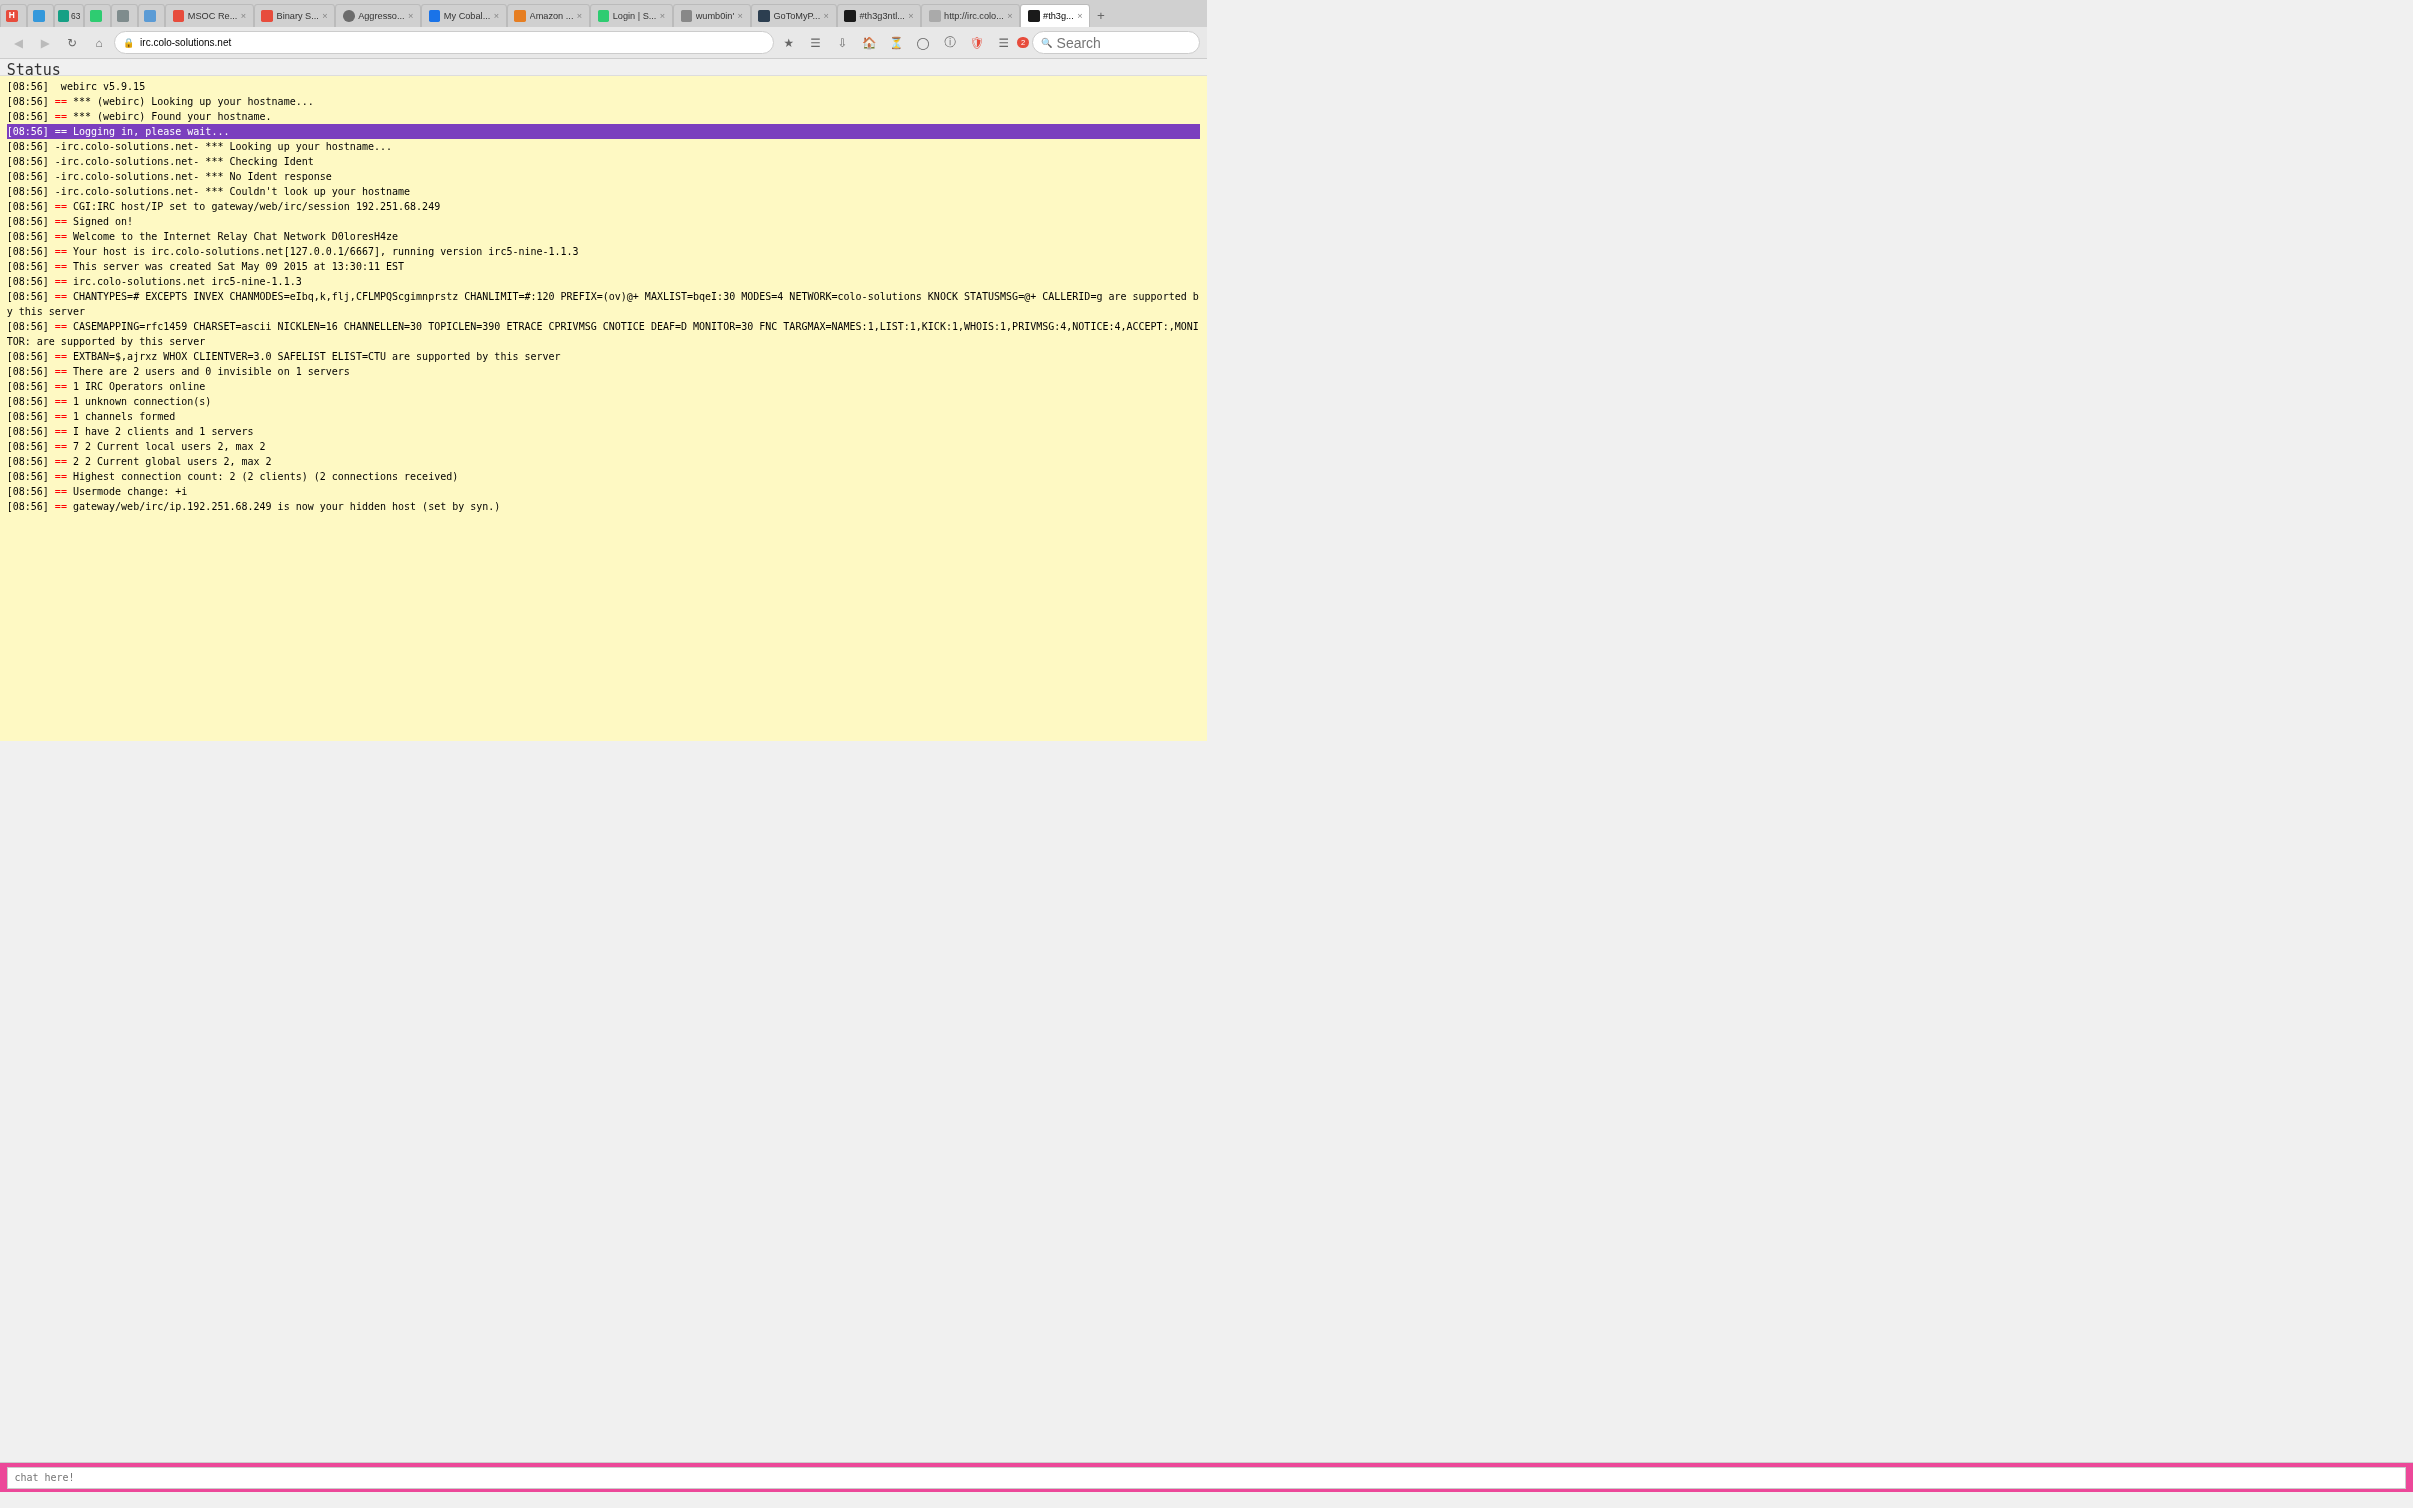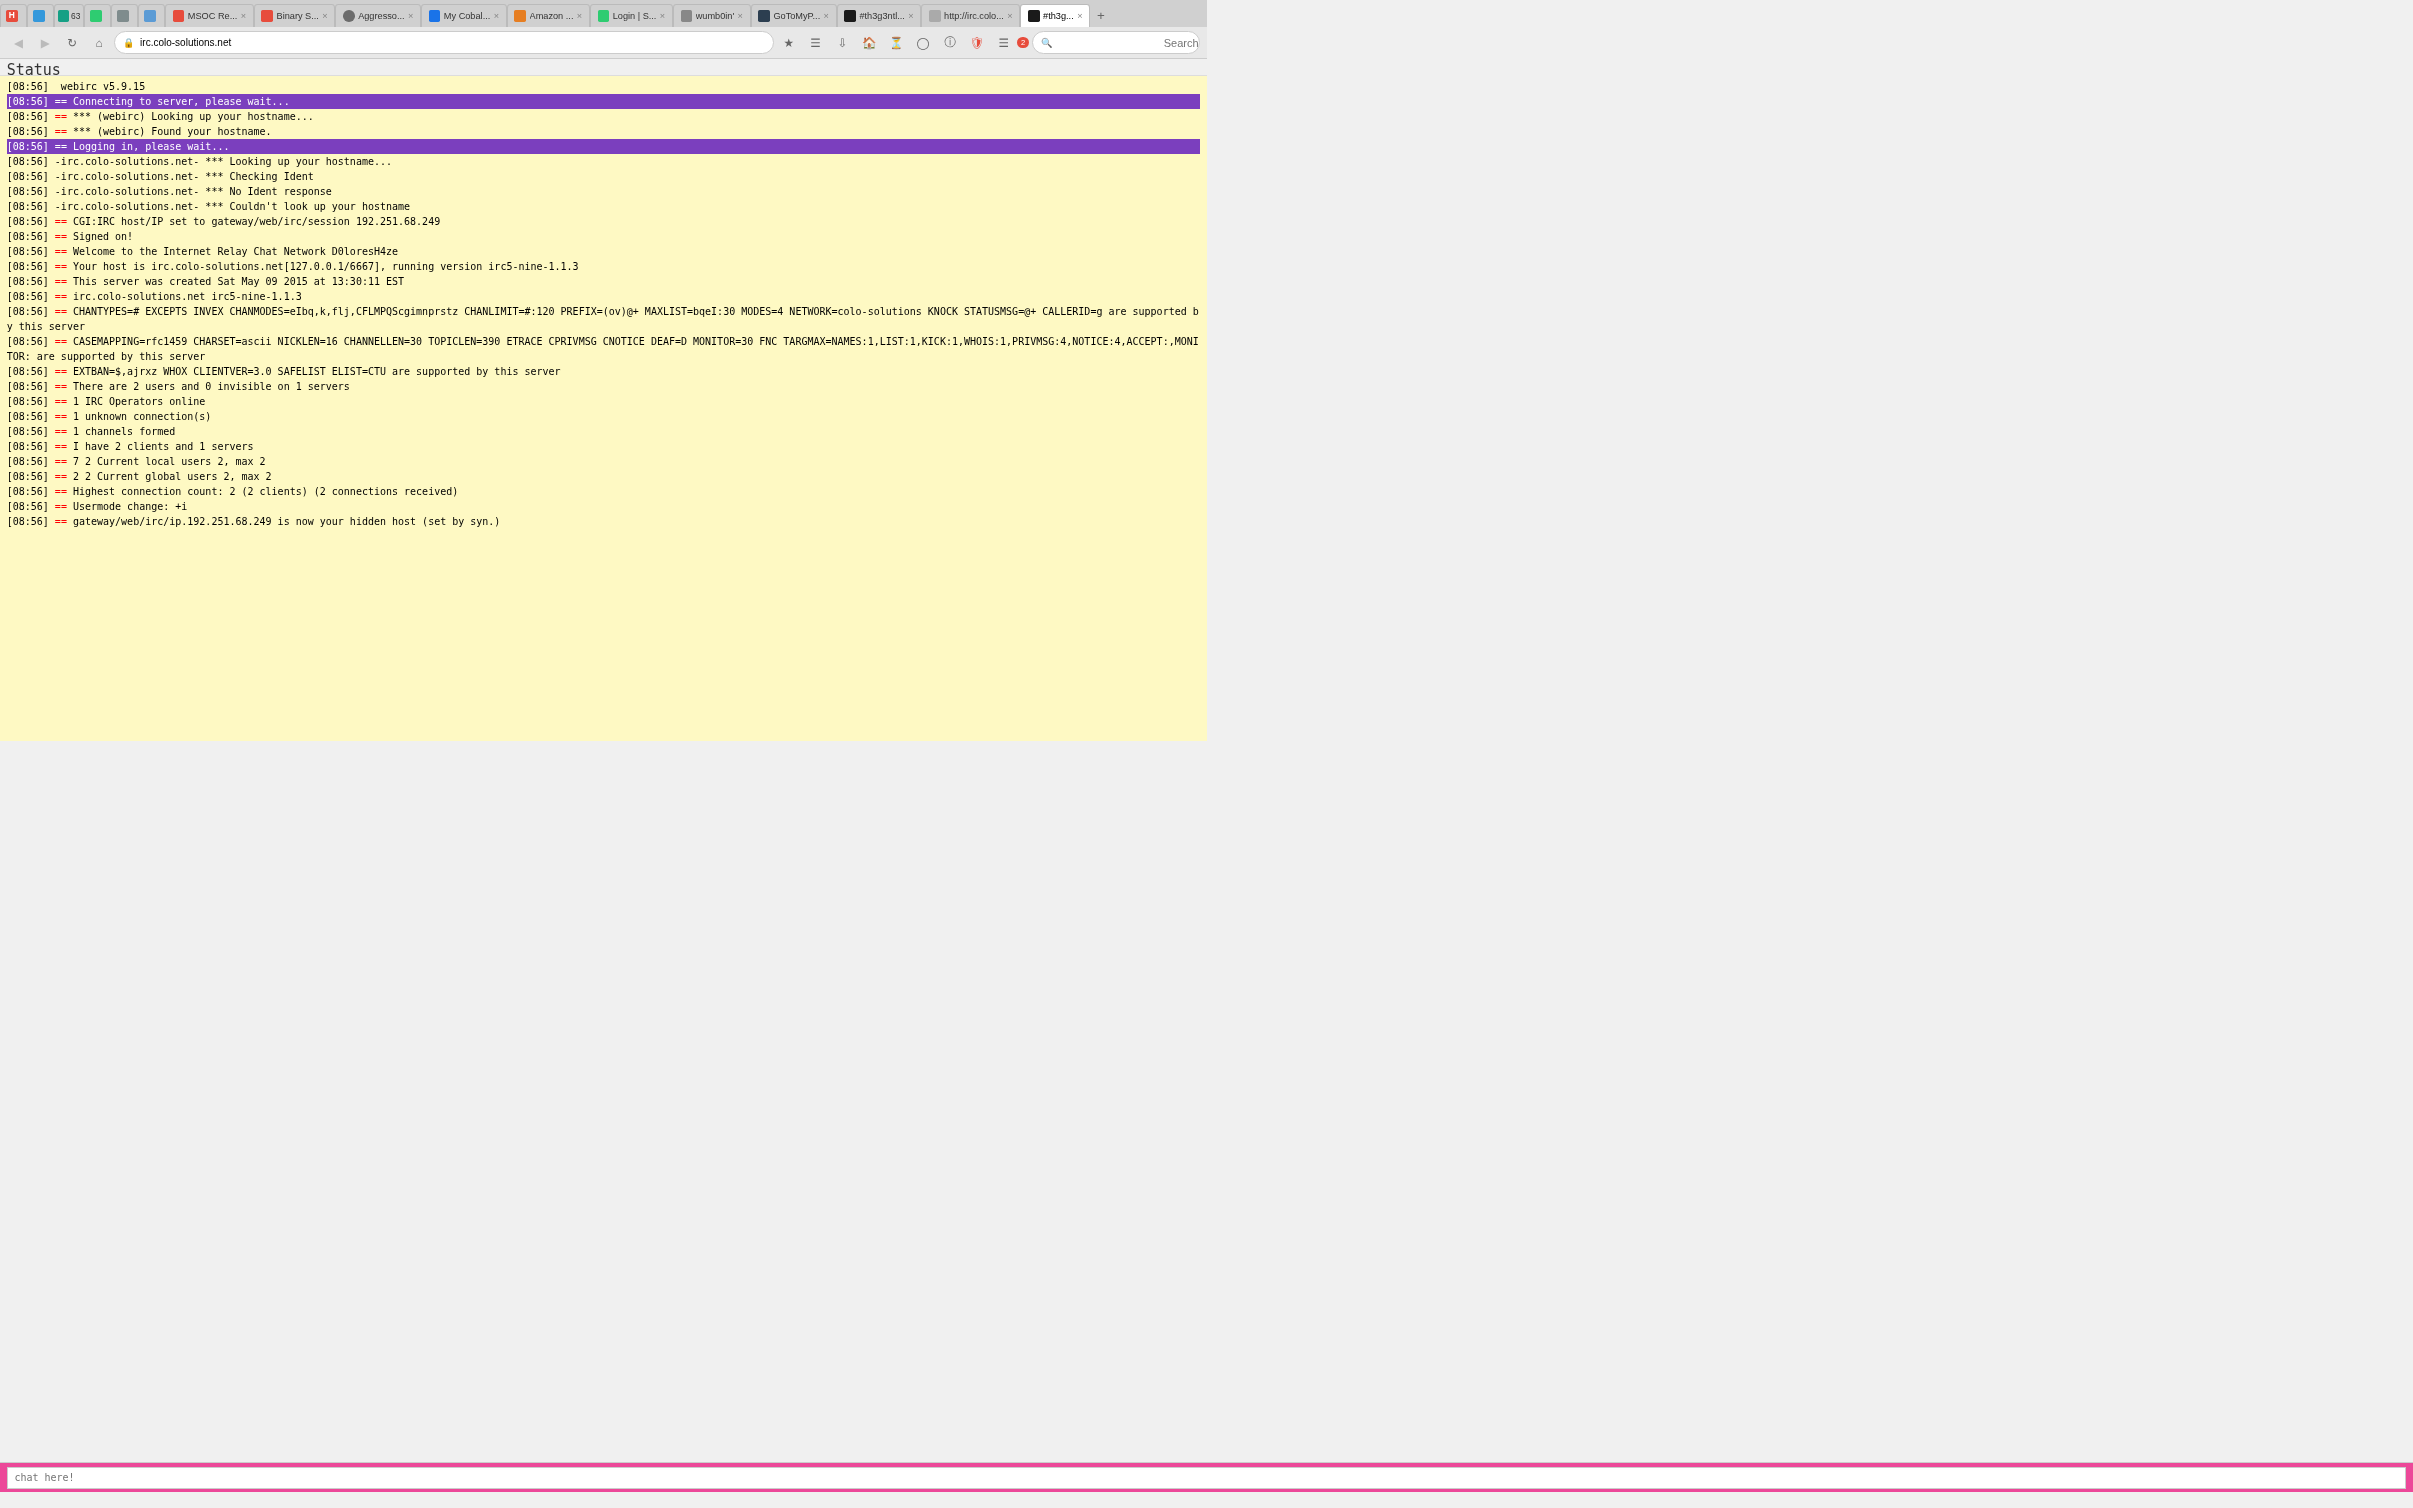--- a/index.html
+++ b/index.html
@@ -129,23 +129,22 @@
       padding: 3.4px 8.4px;
       height: 23.5px;
       width: 168px;
       font-size: 10px;
       color: #666;
     }
     .search-bar input {
       border: none;
       outline: none;
       flex: 1;
-      font-size: 11px;
+      font-size: 14px;
       background: transparent;
-      text-align: right;
     }
     .search-icon-small {
       color: #888;
       margin-right: 3.4px;
       font-size: 9.2px;
     }
 
     
     .icon-btn {
       background: none;
@@ -360,21 +359,20 @@
     <input type="text" placeholder="Search" style="">
   </div>
 </div>
 
 <div class="status-bar">
   <span>Status</span>
 </div>
 
 <div class="page-content" id="irc-log">
 <div class="irc-line">[08:56]  webirc v5.9.15</div>
-    <div class="irc-line highlighted"><span class="time">[08:56] </span><span class="eq">== </span><span>Connecting to server, please wait...</span></div>
     <div class="irc-line"><span class="time">[08:56] </span><span class="eq">== </span><span>*** (webirc) Looking up your hostname...</span></div>
     <div class="irc-line"><span class="time">[08:56] </span><span class="eq">== </span><span>*** (webirc) Found your hostname.</span></div>
     <div class="irc-line highlighted"><span class="time">[08:56] </span><span class="eq">== </span><span>Logging in, please wait...</span></div>
     <div class="irc-line">[08:56] -irc.colo-solutions.net- *** Looking up your hostname...</div>
     <div class="irc-line">[08:56] -irc.colo-solutions.net- *** Checking Ident</div>
     <div class="irc-line">[08:56] -irc.colo-solutions.net- *** No Ident response</div>
     <div class="irc-line">[08:56] -irc.colo-solutions.net- *** Couldn't look up your hostname</div>
     <div class="irc-line"><span class="time">[08:56] </span><span class="eq">== </span><span>CGI:IRC host/IP set to gateway/web/irc/session 192.251.68.249</span></div>
     <div class="irc-line"><span class="time">[08:56] </span><span class="eq">== </span><span>Signed on!</span></div>
     <div class="irc-line"><span class="time">[08:56] </span><span class="eq">== </span><span>Welcome to the Internet Relay Chat Network D0loresH4ze</span></div>

